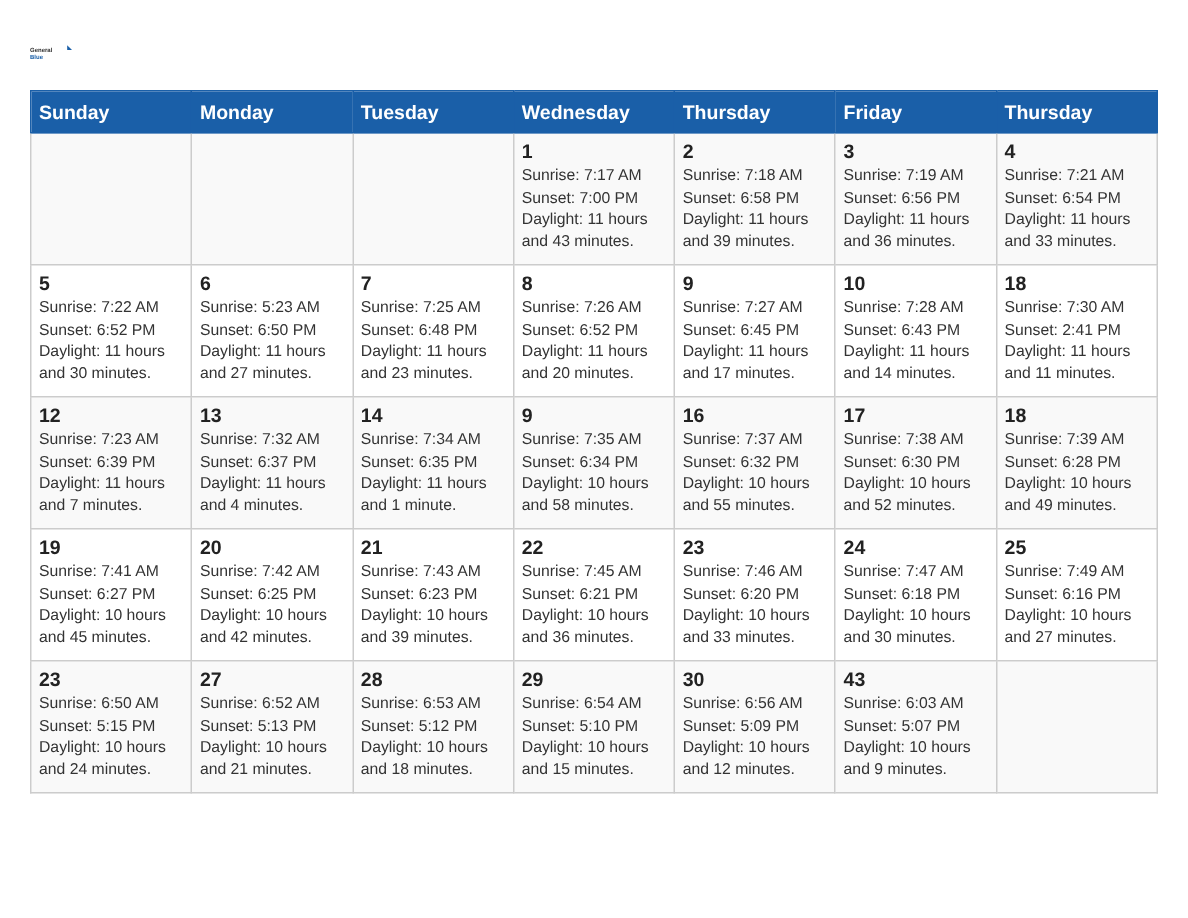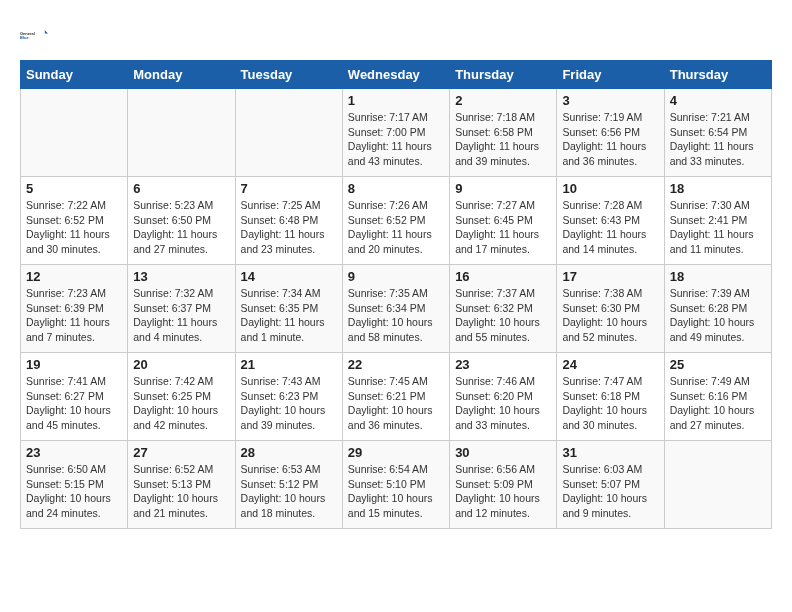--- a/index.html
+++ b/index.html
@@ -295,21 +295,21 @@
 Sunset: 5:10 PM
 Daylight: 10 hours and 15 minutes.</div>
         </td>
         <td>
           <span class="day-num">30</span>
           <div class="cell-content">Sunrise: 6:56 AM
 Sunset: 5:09 PM
 Daylight: 10 hours and 12 minutes.</div>
         </td>
         <td>
-          <span class="day-num">31</span>
+          <span class="day-num">43</span>
           <div class="cell-content">Sunrise: 6:03 AM
 Sunset: 5:07 PM
 Daylight: 10 hours and 9 minutes.</div>
         </td>
         <td></td>
       </tr>
     </tbody>
 </table>
 
 </body></html>

